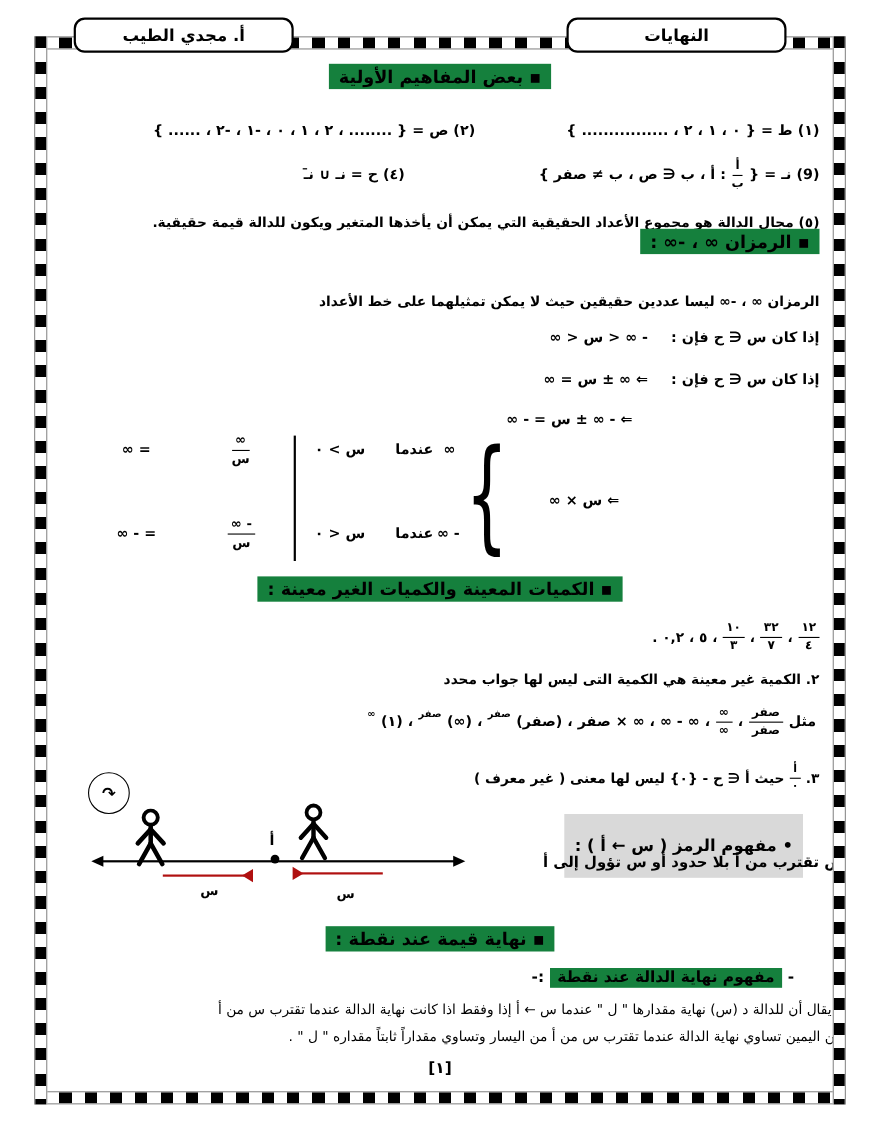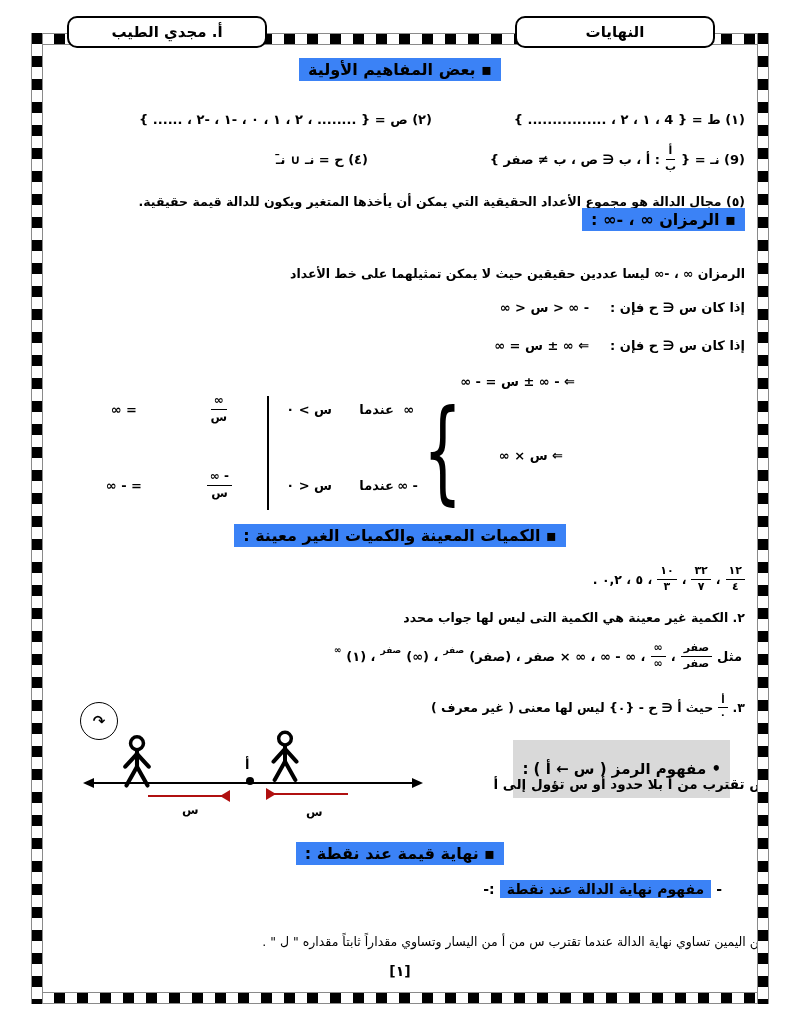--- a/index.html
+++ b/index.html
@@ -11,21 +11,21 @@
   
   .bh{position:absolute;left:31px;right:31px;height:12px;z-index:1;background:#fff;
       background-image:repeating-linear-gradient(90deg,#000 0 11px,rgba(0,0,0,0) 11px 23px);
       border-top:1px solid #8a8a8a;border-bottom:1px solid #8a8a8a}
   .bv{position:absolute;width:12px;z-index:1;background:#fff;
       background-image:repeating-linear-gradient(180deg,#000 0 11px,rgba(0,0,0,0) 11px 23px);
       border-left:1px solid #8a8a8a;border-right:1px solid #8a8a8a}
   .hbox{position:absolute;top:16px;width:200px;height:32px;border:2.5px solid #000;border-radius:10px;
         background:#fff;z-index:3;display:flex;align-items:center;justify-content:center;
         font-weight:bold;font-size:15px}
-  .hl{background:#3b82f6;padding:2px 9px;display:inline-block}
+  .hl{background:#15803d;padding:2px 9px;display:inline-block}
   .grayhl{background:#d9d9d9;padding:20px 9px;display:inline-block}
   .mrow{display:flex;align-items:center;gap:5px;white-space:nowrap}
   .frac{display:inline-flex;flex-direction:column;align-items:center;line-height:1.15;
         font-size:11px;font-weight:bold}
   .frac .fn{border-bottom:1.3px solid #000;padding:0 3px 1px}
   .frac .fd{padding-top:1px}
   .sup{font-size:9px;position:relative;top:-6px}
   .t13{font-size:13px}.t125{font-size:12.5px}.t135{font-size:13.5px}
   .h16{font-size:16px}.h15{font-size:15px}
   .center{left:0;right:0;text-align:center}
@@ -55,21 +55,21 @@
     <span>أ. مجدي الطيب</span>
   </div>
 
   <div class="abs center" style="top:58px;z-index:2">
     <span class="hl bold h16">
       <span>▪</span>
       <span>بعض المفاهيم الأولية</span>
     </span>
   </div>
 
-  <div class="abs bold t13 nowrap" style="top:112px;right:55px">(١) ط = { 4 ، ١ ، ٢ ، ................ }</div>
+  <div class="abs bold t13 nowrap" style="top:112px;right:55px">(١) ط = { ٠ ، ١ ، ٢ ، ................ }</div>
   <div class="abs bold t13 nowrap" style="top:112px;right:368px">(٢) ص = { ........ ، ٢ ، ١ ، ٠ ، -١ ، -٢ ، ...... }</div>
 
   <div class="abs mrow bold t13" style="top:145px;right:55px">
     <span>(9) نـ = {</span>
     <span class="frac">
       <span class="fn">أ</span>
       <span class="fd">ب</span>
     </span>
     <span>: أ ، ب ∈ ص ، ب ≠ صفر }</span>
   </div>
@@ -226,17 +226,18 @@
       <span>نهاية قيمة عند نقطة :</span>
     </span>
   </div>
 
   <div class="abs mrow bold" style="top:880px;right:78px;font-size:14px">
     <span>-</span>
     <span class="hl" style="padding:1px 7px">مفهوم نهاية الدالة عند نقطة</span>
     <span>:-</span>
   </div>
 
+  <div class="abs nowrap" style="top:910px;right:34px;font-size:12.5px;padding-right:10px">يقال أن للدالة د (س) نهاية مقدارها " ل " عندما س ← أ إذا وفقط اذا كانت نهاية الدالة عندما تقترب س من أ</div>
   <div class="abs nowrap" style="top:934px;right:34px;font-size:12.5px">من اليمين تساوي نهاية الدالة عندما تقترب س من أ من اليسار وتساوي مقداراً ثابتاً مقداره " ل " .</div>
 
   <div class="abs center bold" style="top:963px;font-size:14px;z-index:2">[١]</div>
 
 </div>
 
 </body></html>

